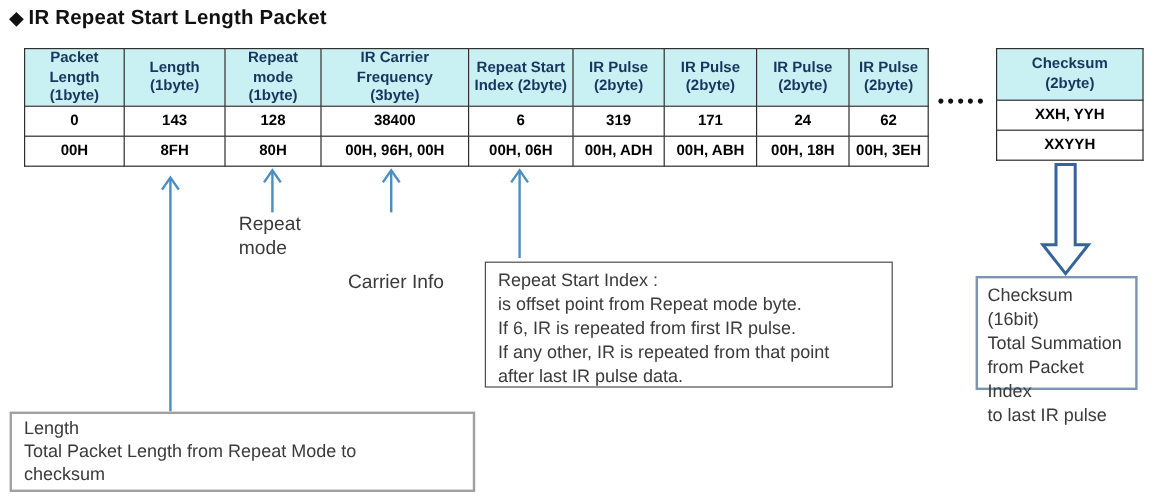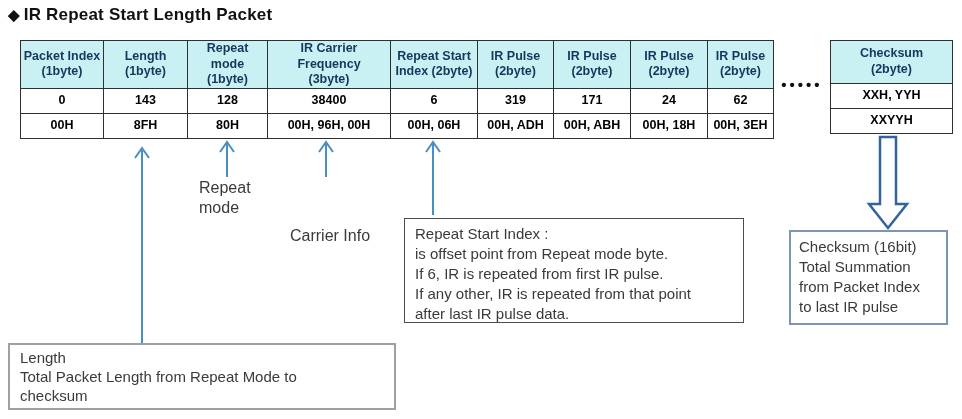--- a/index.html
+++ b/index.html
@@ -27,21 +27,21 @@
   
   svg.overlay{position:absolute;left:0;top:0;pointer-events:none;}
   .thin-arrow line,.thin-arrow polyline{stroke:var(--arrow);stroke-width:2;fill:none;}
   .block-arrow polygon{stroke:var(--block-arrow-stroke);stroke-width:2.5;fill:#fdfdfd;stroke-linejoin:miter;}
   
   .note-label{position:absolute;font-size:16px;color:#3a3a3a;white-space:pre-line;line-height:20px;}
   .callout{position:absolute;background:#fff;font-size:15px;color:#3a3a3a;
     white-space:pre-line;line-height:20px;box-sizing:border-box;}
   .callout.repeat-start{left:404px;top:218px;width:340px;height:105px;
     border:1.5px solid #4d4d4d;padding:5px 10px;}
-  .callout.checksum{left:789px;top:230px;width:159px;height:95px;
+  .callout.checksum{left:813px;top:230px;width:135px;height:95px;
     border:2px solid #7d95b5;padding:5px 8px;}
   .callout.length{left:8px;top:343px;width:388px;height:67px;
     border:2px solid #a0a0a0;padding:3px 10px;line-height:19px;}
 </style>
 </head>
 <body>
 
 <div class="canvas" style="--header-bg: #c9f1f4; --header-text: #17365d; --arrow: #4a8ec2; --block-arrow-stroke: #35649c;">
 
   <div class="title"><span class="bullet">◆</span><span>IR Repeat Start Length Packet</span></div>
@@ -64,21 +64,21 @@
       <polyline points="426,152 433,142 440,152"></polyline>
     </g>
     <g class="block-arrow">
       <polygon points="880,137 896,137 896,204 907,204 888,228 869,204 880,204"></polygon>
     </g>
   </svg>
 
   <table class="pkt">
     <tbody>
       <tr id="pkt-header-row">
-          <th style="width: 83px;">Packet Index
+          <th style="width: 83px;">Packet Length
 (1byte)</th>
           <th style="width: 84px;">Length
 (1byte)</th>
           <th style="width: 80px;">Repeat mode
 (1byte)</th>
           <th style="width: 123px; margin-top: 24px;">IR Carrier Frequency
 (3byte)</th>
           <th style="width: 87px;">Repeat Start
 Index (2byte)</th>
           <th style="width: 76px;">IR Pulse

